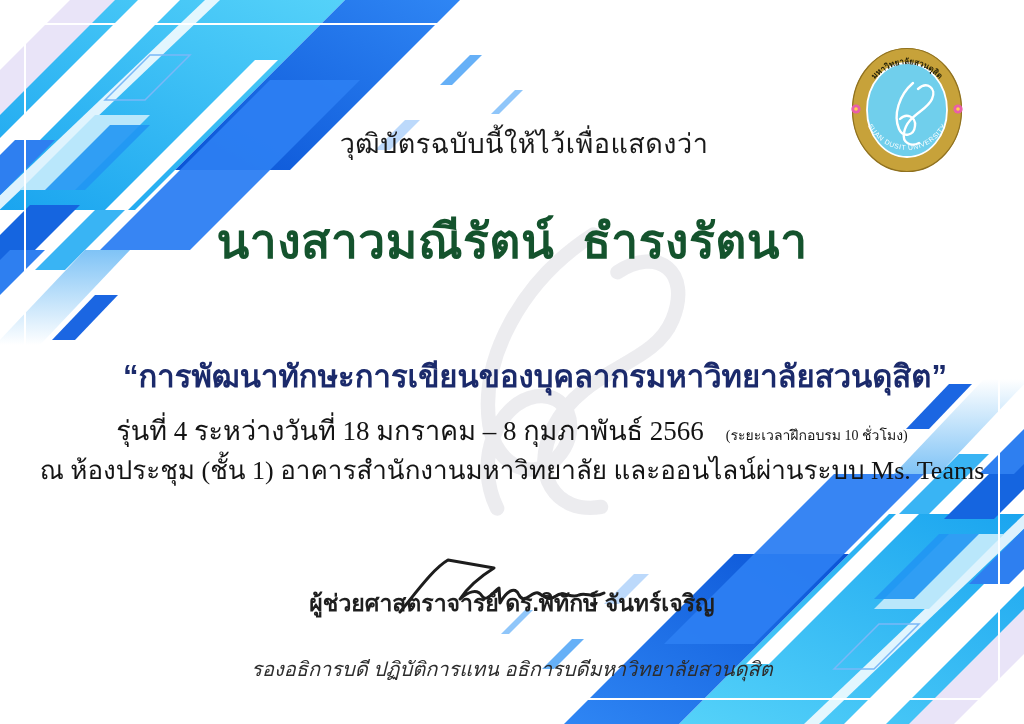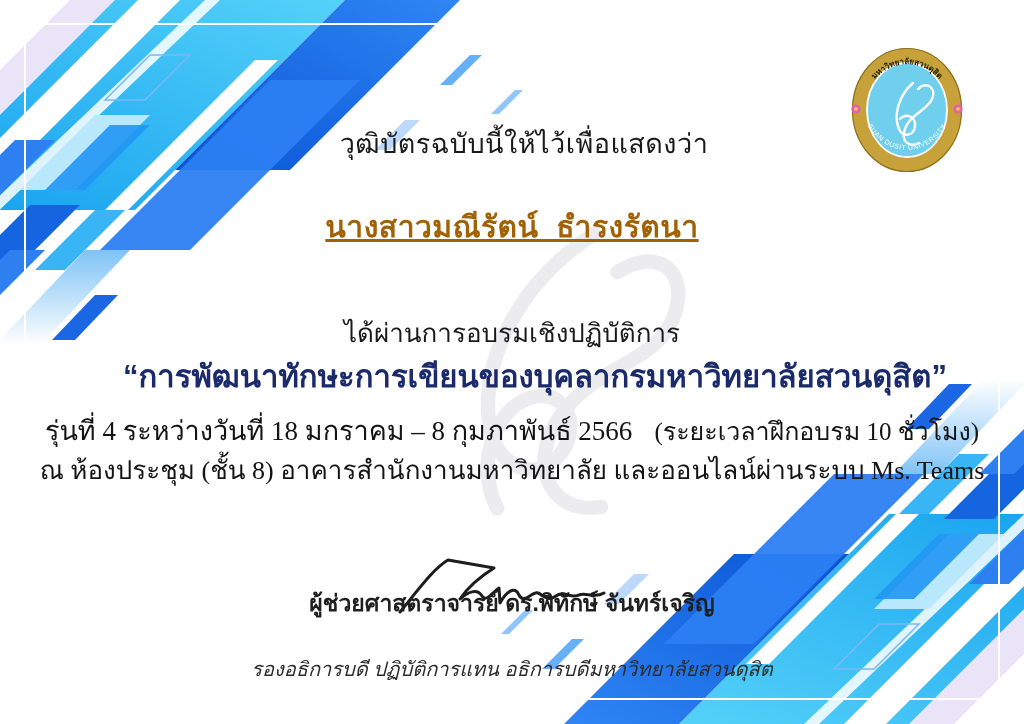--- a/index.html
+++ b/index.html
@@ -13,31 +13,31 @@
   .deco.br{right:0;bottom:0;transform:rotate(180deg);}
   .frame{
     position:absolute;left:24px;top:23px;width:976px;height:677px;
     border:2px solid #ffffff;box-sizing:border-box;z-index:3;pointer-events:none;
   }
   .watermark{position:absolute;left:368px;top:210px;z-index:2;pointer-events:none;}
   .content{position:absolute;left:0;top:0;width:1024px;height:724px;z-index:4;text-align:center;}
   .line{position:absolute;left:0;width:1024px;}
   .intro{top:122px;font-size:27px;color:#1a1a1a;letter-spacing:.5px;margin-left:12px;}
   .recipient{
-    top:203px;font-size:30px;font-weight:700;color:#a16207;
-    font-family:"Liberation Sans", sans-serif;white-space:pre;letter-spacing:.5px;text-decoration:underline;
+    top:203px;font-size:48px;font-weight:700;color:#14532d;
+    font-family:"Liberation Sans", sans-serif;white-space:pre;letter-spacing:.5px;
   }
   .statement{top:312px;font-size:26px;color:#1a1a1a;}
   .course-title{
     top:351px;font-size:31px;font-weight:700;color:#1b2a6b;
     font-family:"Liberation Sans", sans-serif;
     padding-left:23px;
   }
   .session{top:409px;font-size:27px;color:#141414;}
-  .session .note{font-size:25px;margin-left:22px;}
+  .session .note{font-size:14px;margin-left:22px;}
   .venue{top:449px;font-size:26px;color:#141414;}
   .signature{position:absolute;left:382px;top:546px;}
   .signer-name{
     top:585px;font-size:23px;font-weight:600;color:#1f1f1f;
     font-family:"Liberation Sans", sans-serif;
   }
   .signer-title{
     top:653px;font-size:20px;font-weight:400;color:#2d2d2d;
     font-family:"Liberation Sans", sans-serif;
     font-style:italic;
@@ -143,27 +143,26 @@
       <circle cx="109" cy="64" r="1.8" fill="#ffd34e"></circle>
     </g>
   </svg>
 
   <div class="content">
 
     <div class="line intro">วุฒิบัตรฉบับนี้ให้ไว้เพื่อแสดงว่า</div>
 
     <div class="line recipient">นางสาวมณีรัตน์  ธำรงรัตนา</div>
 
-    <div class="line statement">ได้ผ่านการอบรมเชิงปฏิบัติการ</div>
 
     <div class="line course-title">“การพัฒนาทักษะการเขียนของบุคลากรมหาวิทยาลัยสวนดุสิต”</div>
 
     <div class="line session"><span>รุ่นที่ 4 ระหว่างวันที่ 18 มกราคม – 8 กุมภาพันธ์ 2566</span><span class="note">(ระยะเวลาฝึกอบรม 10 ชั่วโมง)</span></div>
 
-    <div class="line venue">ณ ห้องประชุม (ชั้น 8) อาคารสำนักงานมหาวิทยาลัย และออนไลน์ผ่านระบบ Ms. Teams</div>
+    <div class="line venue">ณ ห้องประชุม (ชั้น 1) อาคารสำนักงานมหาวิทยาลัย และออนไลน์ผ่านระบบ Ms. Teams</div>
 
     <svg class="signature" width="260" height="78" viewBox="0 0 260 78">
       <path d="M18,66 C36,44 52,22 66,14 L112,22 C96,32 84,44 78,53 C86,46 95,42 100,50 C104,57 111,46 117,42 L118,57 C124,46 133,39 137,49 C142,59 150,45 156,47 C161,49 166,56 174,50 C181,44 189,53 197,49 C204,46 212,53 222,47" fill="none" stroke="#1d1d1d" stroke-width="3" stroke-linecap="round" stroke-linejoin="round"></path>
     </svg>
 
     <div class="line signer-name">ผู้ช่วยศาสตราจารย์ ดร.พิทักษ์ จันทร์เจริญ</div>
 
     <div class="line signer-title">รองอธิการบดี ปฏิบัติการแทน อธิการบดีมหาวิทยาลัยสวนดุสิต</div>
   </div>
 

